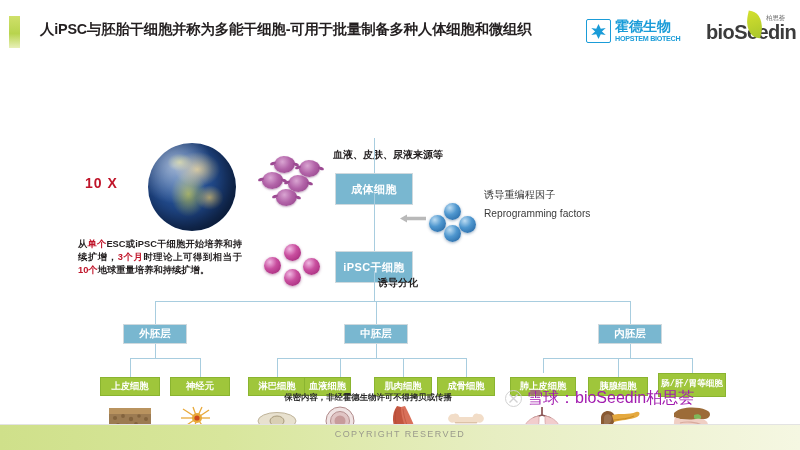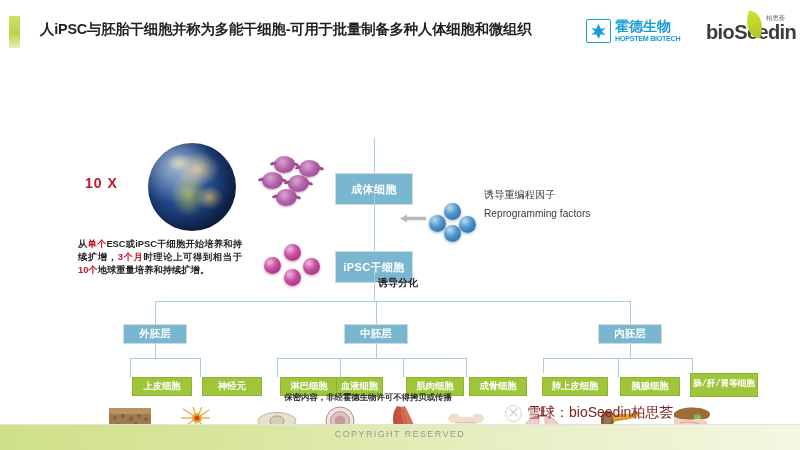--- a/index.html
+++ b/index.html
@@ -170,38 +170,38 @@
     color:#ffffff; font-size:10.5px; font-weight:bold;
     display:flex; align-items:center; justify-content:center;
   }
 
   
   .greenbox {
     position:absolute; top:319px; height:19px;
     background:#9fc63b; border:1px solid #8ab430;
     color:#ffffff; font-size:9.3px; font-weight:bold;
     display:flex; align-items:center; justify-content:center;
-    text-align:center; line-height:1.05; padding:0 1px;margin-left:32px;
+    text-align:center; line-height:1.05; padding:0 1px;
   }
   .greenbox.two { top:315px; height:24px; font-size:8.6px; }
 
   
   .art { position:absolute; top:346px; }
 
   
   #disclaimer {
     position:absolute; left:0; top:392px; width:736px;
     text-align:center; font-size:8.4px; font-weight:bold; color:#2a2a2a;
   }
 
   
   #watermark {
-    position:absolute; left:505px; top:404px;
+    position:absolute; left:505px; top:388px;
     display:flex; align-items:center; gap:5px;
-    font-size:14px; color:#7f1d1d; white-space:nowrap;
+    font-size:16px; color:#a21caf; white-space:nowrap;
     font-weight:normal;
   }
   #wm-circle {
     width:17px; height:17px; border-radius:50%;
     border:1.4px solid #d2d2d2; position:relative; flex:none;
   }
 
   
   #footer {
     position:absolute; left:0; top:425px; width:800px; height:25px;
@@ -264,20 +264,21 @@
     <div class="cell-sph" style="left:22px;top:25px;"></div>
   </div>
 
   <div id="cells-blue">
     <div class="cell-blu" style="left:16px;top:0px;"></div>
     <div class="cell-blu" style="left:1px;top:12px;"></div>
     <div class="cell-blu" style="left:31px;top:13px;"></div>
     <div class="cell-blu" style="left:16px;top:22px;"></div>
   </div>
 
+  <div id="src-label">血液、皮肤、尿液来源等</div>
 
   <div class="bluebox" id="box-adult">成体细胞</div>
   <div class="bluebox" id="box-ipsc">iPSC干细胞</div>
 
   <svg id="arrow-left" viewBox="0 0 26 9">
     <polygon points="0,4.5 7,0.5 7,2.8 26,2.8 26,6.2 7,6.2 7,8.5" fill="#b9b9b9"></polygon>
   </svg>
 
   <div id="right-text">
     <div>诱导重编程因子</div>

